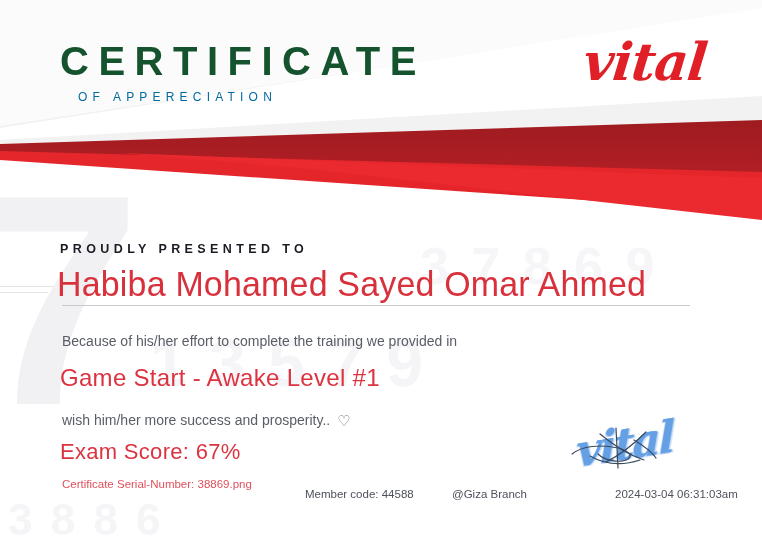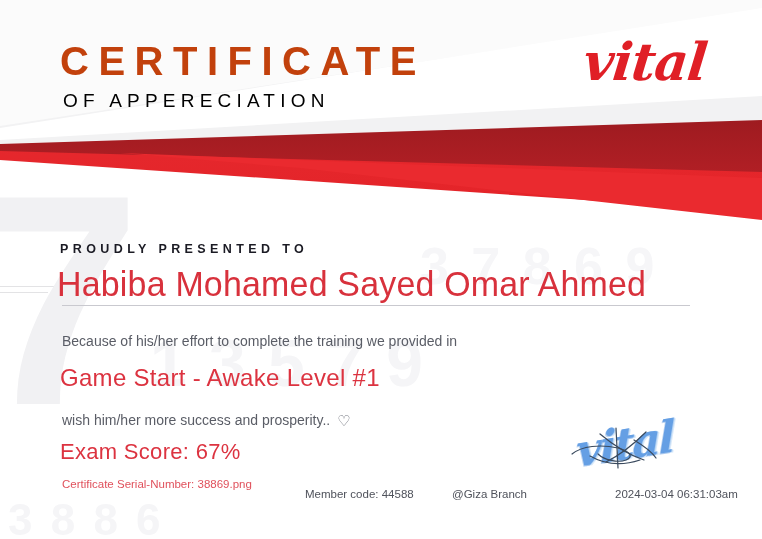--- a/index.html
+++ b/index.html
@@ -124,31 +124,31 @@
   
   .title-block {
     position: absolute;
     left: 60px;
     top: 40px;
   }
   .cert-title {
     font-size: 40px;
     font-weight: 700;
     letter-spacing: 9.5px;
-    color: #c2410c;
+    color: #14532d;
     line-height: 1.05;
     white-space: nowrap;
   }
   .cert-subtitle {
     margin-top: 8px;
-    margin-left: 3px;
-    font-size: 19px;
+    margin-left: 18px;
+    font-size: 12px;
     font-weight: 400;
     letter-spacing: 5.2px;
-    color: #000000;
+    color: #0369a1;
     white-space: nowrap;
   }
 
   .brand-logo {
     position: absolute;
     right: 56px;
     top: 36px;
     font-family: "DejaVu Serif", serif;
     font-size: 52px;
     font-weight: 700;

